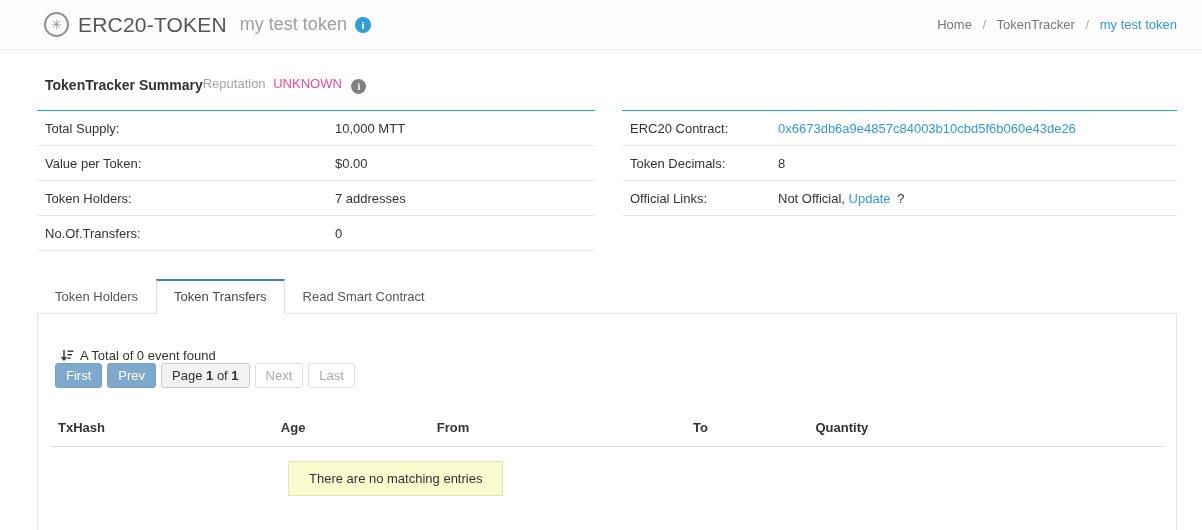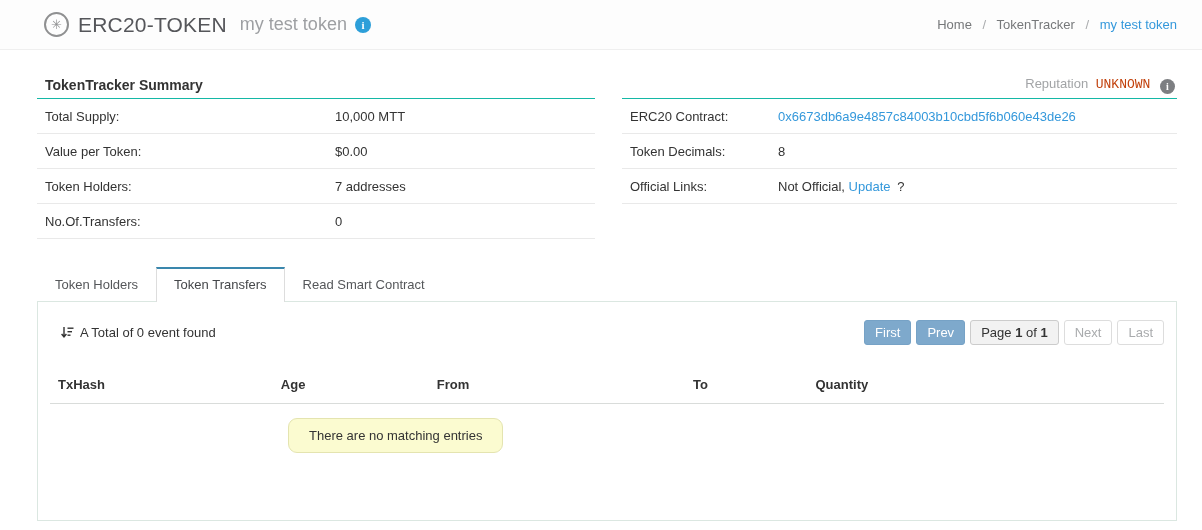--- a/index.html
+++ b/index.html
@@ -28,27 +28,27 @@
   }
   .breadcrumb { font-size: 13px; color: #76787a; }
   .breadcrumb .sep { color: #a9abad; margin: 0 7px; }
   .breadcrumb .crumb-active { color: #3498db; }
   .breadcrumb .crumb { cursor: pointer; }
 
   
   .content { padding: 0 25px 0 37px; }
 
   .summary-head {
-    display: flex; justify-content: space-between; align-items: center;
-    margin-top: 26px; margin-bottom: 4px; padding: 0 2px 0 8px;
+    display: flex; align-items: center;
+    margin-top: 26px; margin-bottom: 16px; padding: 0 2px 0 8px;
   }
   .summary-title { font-size: 14px; font-weight: 700; color: #333; }
   .reputation { font-size: 13px; }
   .reputation .rep-label { color: #a2a4a6; }
-  .reputation .rep-value { color: #c2410c; margin-left: 4px; font-family: Liberation Mono, monospace; }
+  .reputation .rep-value { color: #ec4899; margin-left: 4px; }
   .info-dot-gray {
     display: inline-flex; align-items: center; justify-content: center;
     width: 15px; height: 15px; border-radius: 50%;
     background: #7d7f82; color: #fff; font-size: 10px; font-weight: 700;
     margin-left: 6px; vertical-align: -2px; font-family: "Liberation Serif", serif;
   }
 
   .summary-cols { display: flex; gap: 27px; }
   .sum-table { border-top: 1px solid #14b8a6; }
   .sum-left { width: 558px; }
@@ -86,21 +86,21 @@
   .tab.active {
     background: #fff; border-color: #dddddd; border-top: 2px solid #3a87ad;
     padding-top: 8px; color: #45474a;
   }
 
   
   .panel {
     border: 1px solid #dbe7e1; background: #fff; height: 220px; padding: 12px 12px;
     position: relative; z-index: 1;
   }
-  .panel-toolbar { display: flex; justify-content: space-between; align-items: center; margin-top: 6px; }
+  .panel-toolbar { display: flex; justify-content: space-between; align-items: flex-start; margin-top: 22px; flex-direction: column; }
   .total-found { display: flex; align-items: center; color: #333; padding-left: 10px; }
   .sort-icon { margin-right: 6px; display: inline-flex; }
   .pagination { display: flex; align-items: center; }
   .pg { margin-left: 5px; padding: 4px 10px; font-size: 13px; border-radius: 3px;
         font-family: inherit; cursor: pointer; }
   .pg-blue { background: #7ea9cc; border: 1px solid #76a2c6; color: #fff; }
   .pg-page { background: #f2f2f2; border: 1px solid #cccccc; color: #333; cursor: default; }
   .pg-page b { font-weight: 700; }
   .pg-disabled { background: #fff; border: 1px solid #dddddd; color: #a9abad; cursor: default; }
 
@@ -108,21 +108,21 @@
   .tx-table th {
     text-align: left; font-size: 13px; font-weight: 700; color: #333;
     padding: 10px 8px 11px; border-bottom: 1px solid #d9dcda;
   }
   .col-txhash { width: 20%; } .col-age { width: 14%; } .col-from { width: 23%; }
   .col-to { width: 11%; } .col-qty { width: 32%; }
 
   .empty-note {
     display: inline-block; margin-top: 14px; margin-left: 238px;
     background: #fbfbd0; border: 1px solid #e4e4b0; color: #333;
-    padding: 9px 20px; font-size: 13px; border-radius: 9px;
+    padding: 9px 20px; font-size: 13px; border-radius: 1px;
   }
 </style>
 </head>
 <body>
 
 <div class="topbar">
   <div class="topbar-left">
     <span class="token-logo">✳</span>
     <span class="page-title">ERC20-TOKEN</span>
     <span class="page-subtitle">my test token</span>

